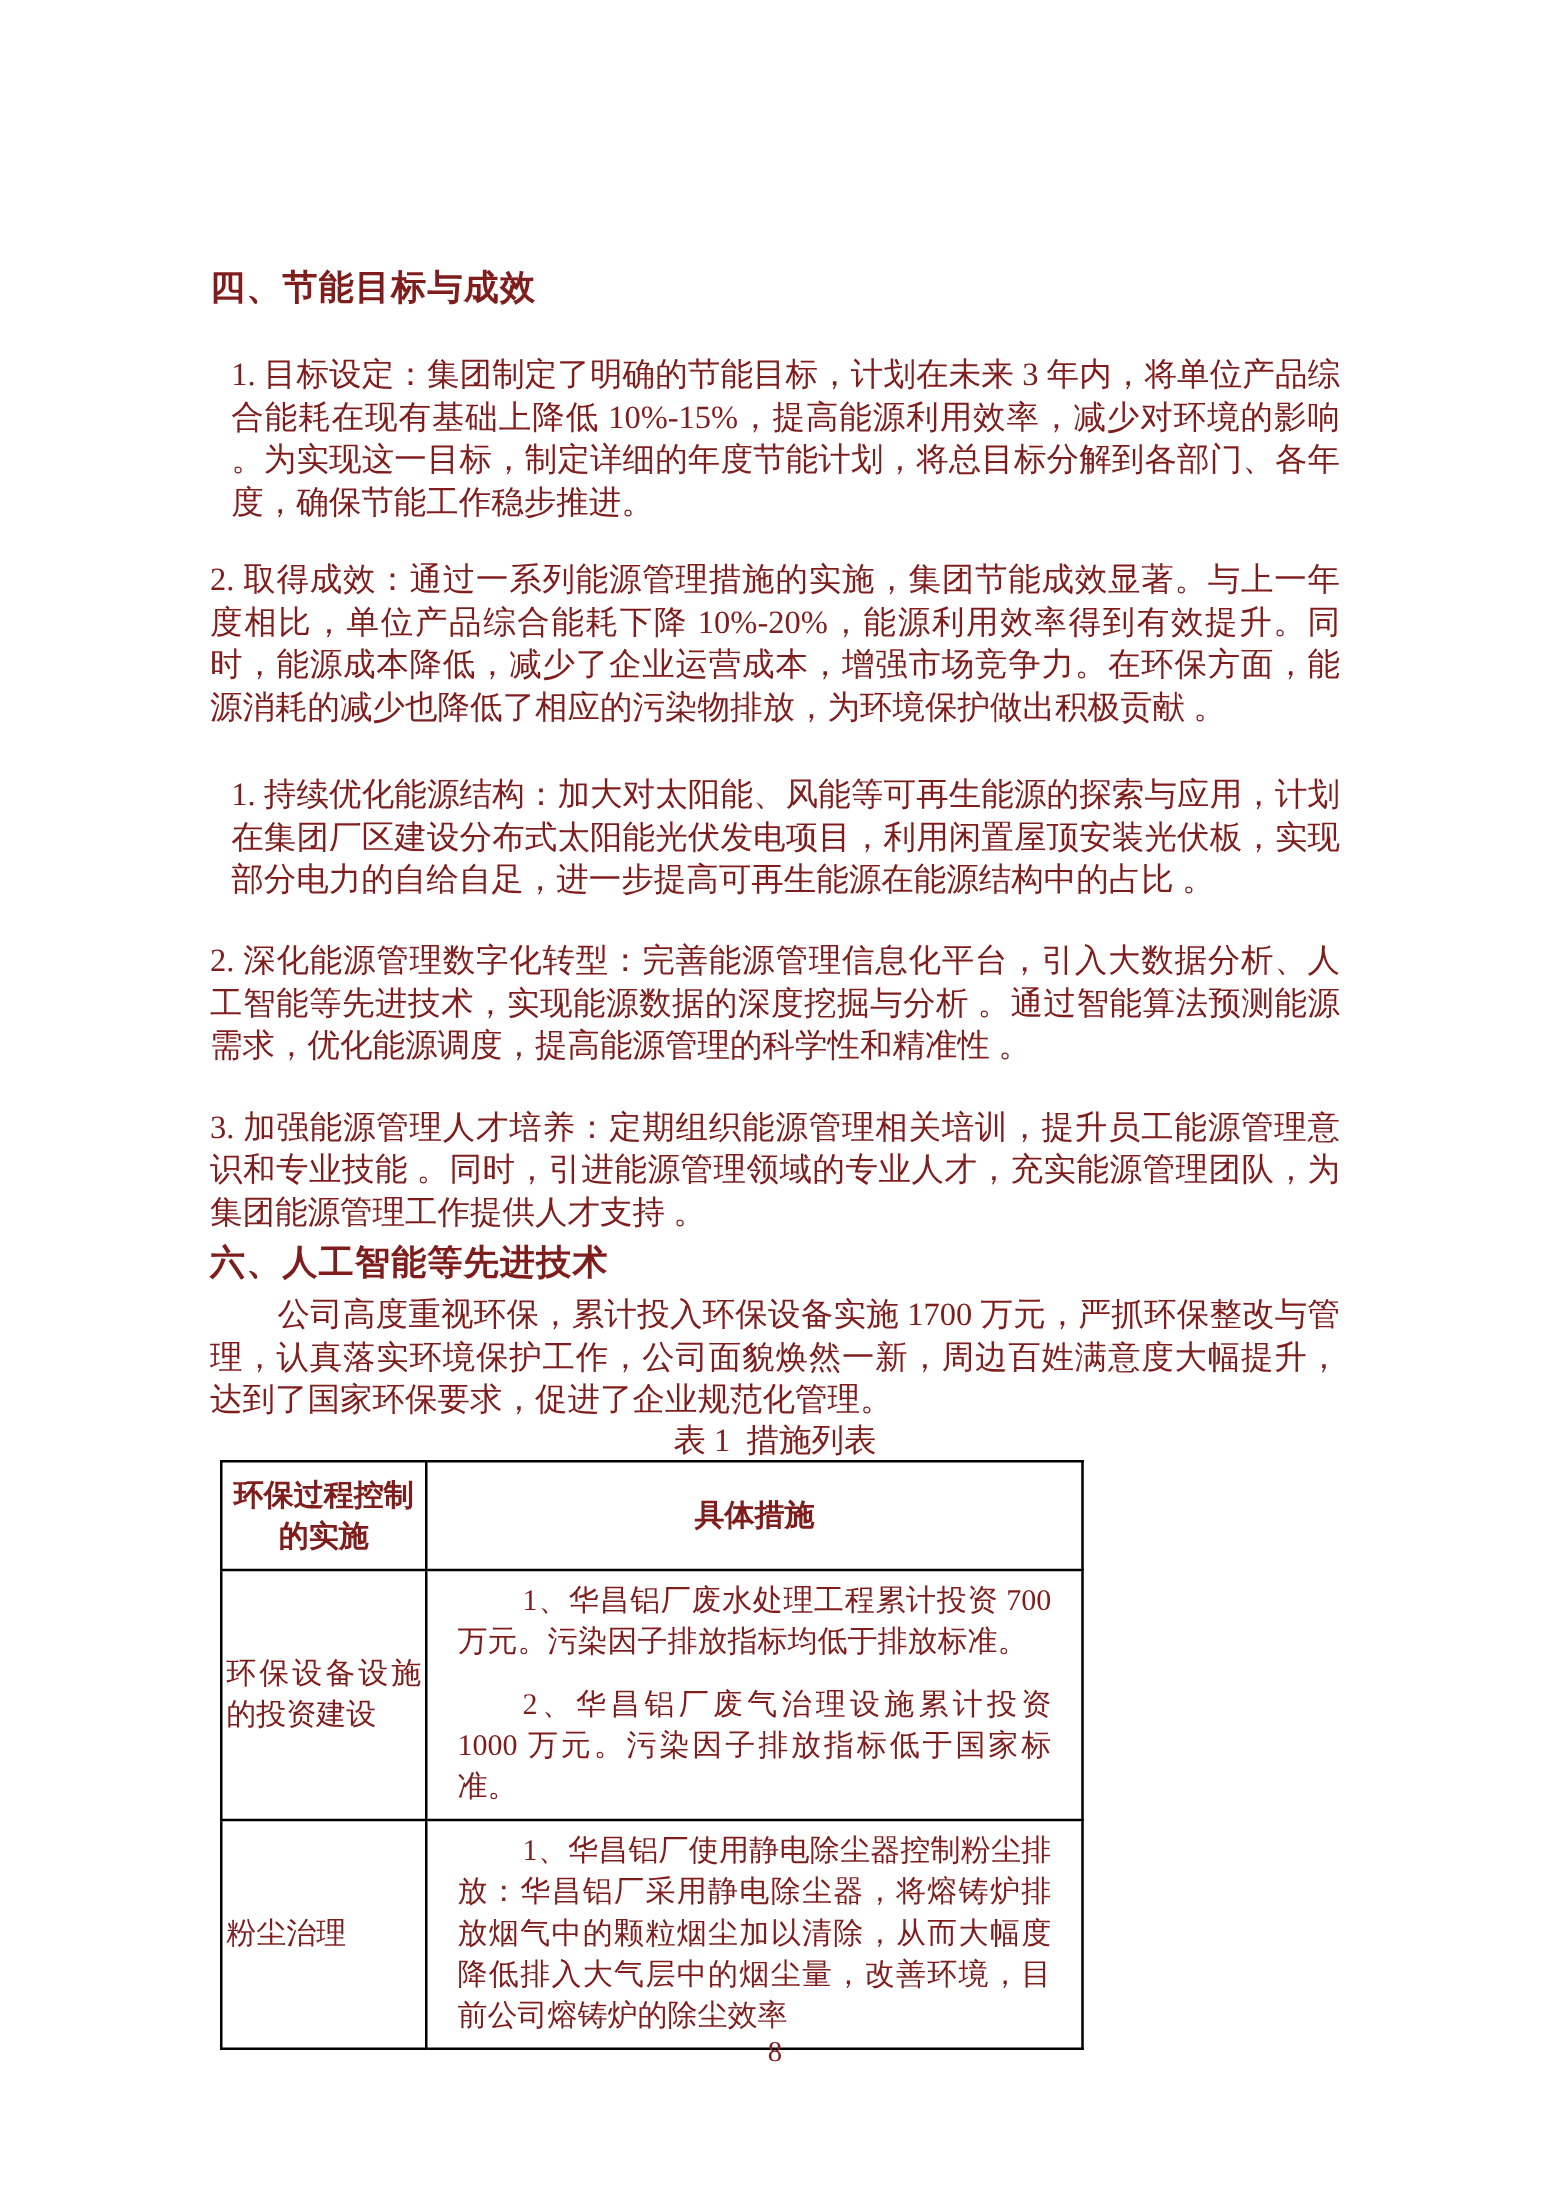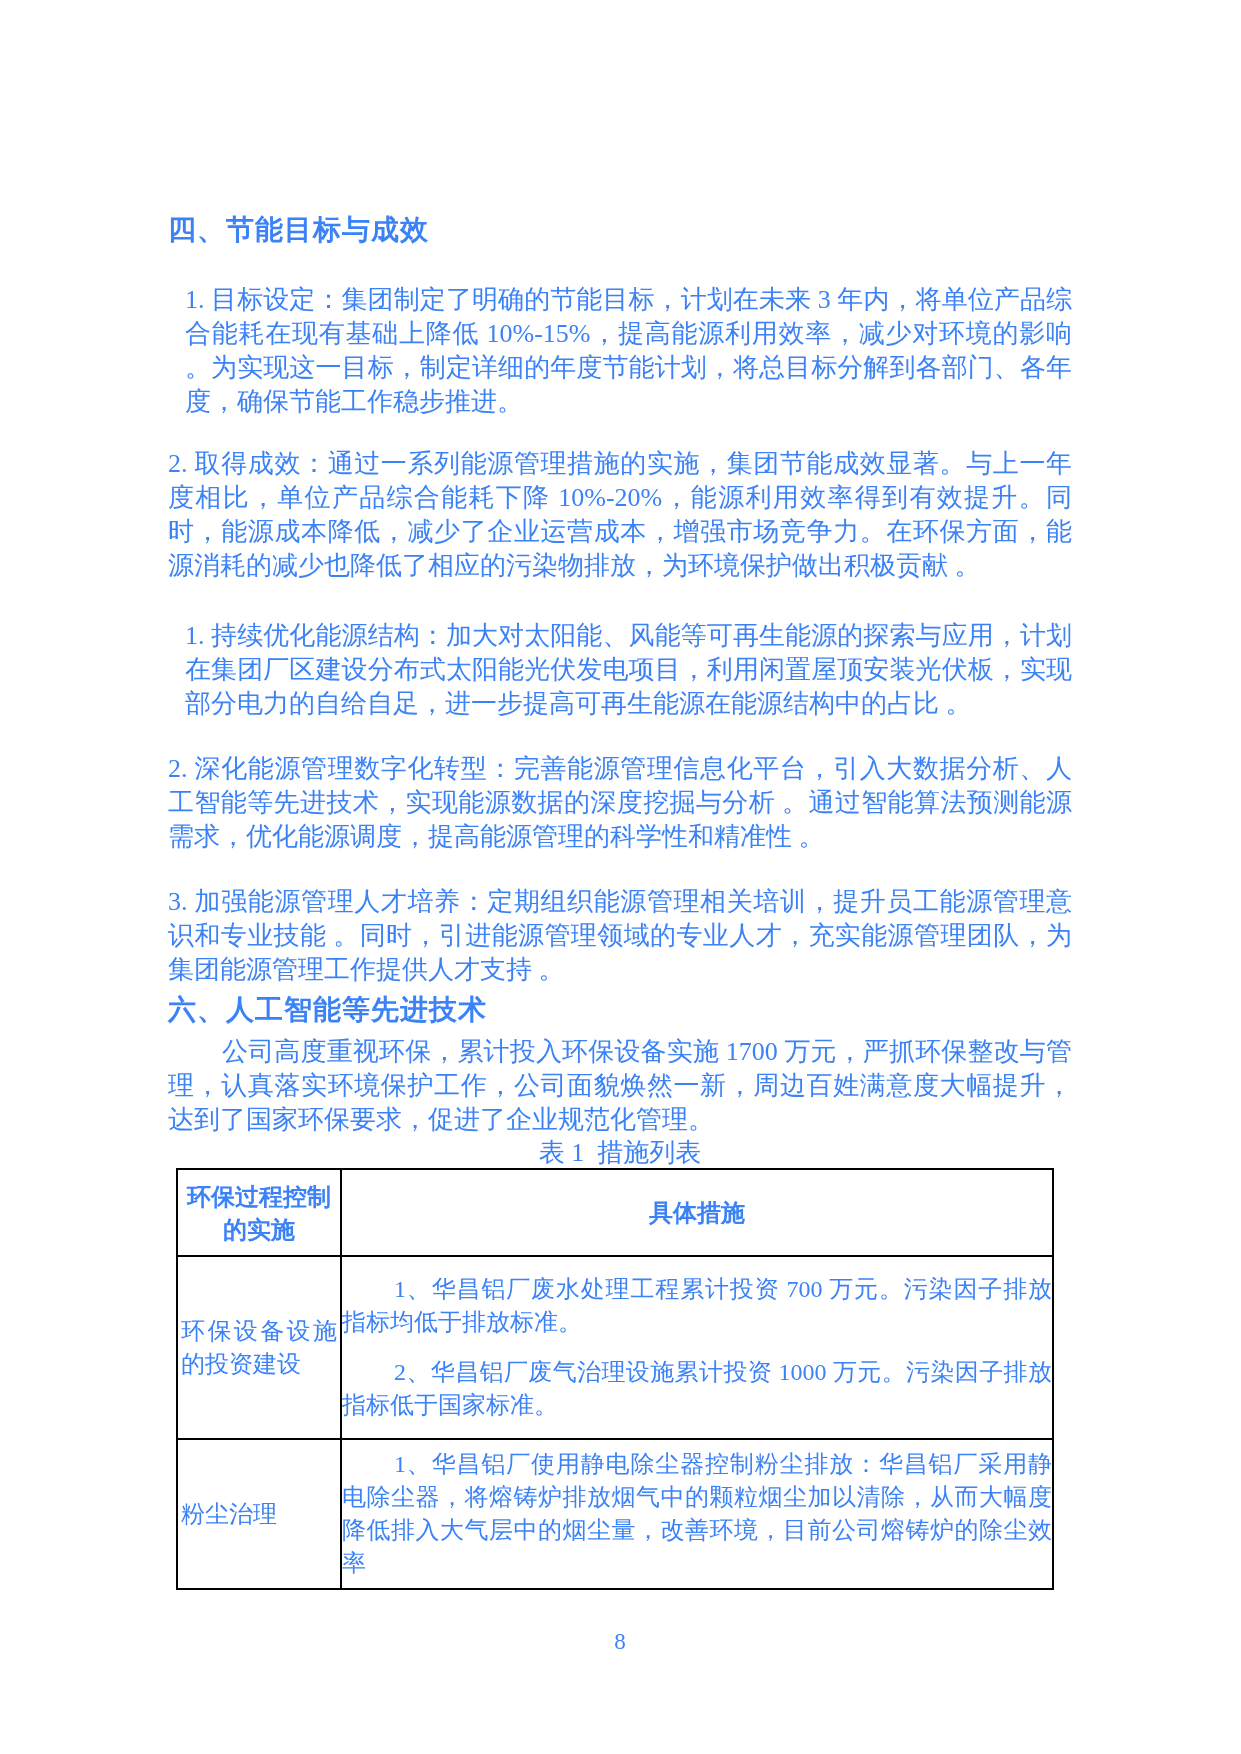--- a/index.html
+++ b/index.html
@@ -5,21 +5,21 @@
   html, body {
     margin: 0;
     padding: 0;
     background: #ffffff;
   }
   .page {
     position: relative;
     width: 1241px;
     height: 1754px;
     background: #ffffff;
-    color: #3b82f6;
+    color: #7f1d1d;
     font-family: "Liberation Serif", "DejaVu Serif", serif;
     overflow: hidden;
   }
   .content {
     position: absolute;
     left: 168px;
     top: 213px;
     width: 904px;
   }
   .sec-heading {
@@ -47,21 +47,21 @@
   .table-caption {
     margin-top: 3px;
     font-size: 26px;
     line-height: 26px;
     text-align: center;
     white-space: pre-wrap;
   }
   table.measures {
     margin-top: 2px;
     margin-left: 8px;
-    width: 878px;
+    width: 691px;
     border-collapse: collapse;
     table-layout: fixed;
   }
   table.measures th,
   table.measures td {
     border: 2px solid #000000;
     font-size: 24px;
     line-height: 33px;
     vertical-align: middle;
   }
@@ -80,21 +80,21 @@
     font-family: "Liberation Sans", "DejaVu Sans", sans-serif;
     font-weight: bold;
     text-align: center;
     border-radius: 18px;
   }
   td.lbl {
     text-align: justify;
     font-weight: normal;
   }
   td.detail {
-    padding: 8px 0;
+    padding: 8px 24px;
     text-align: justify;
   }
   td.detail p {
     margin: 0 0 17px 0;
     text-indent: 52px;
   }
   td.detail p:last-child { margin-bottom: 0; }
   tr.row1 td { height: 165px; }
   tr.row2 td { height: 113px; }
 

